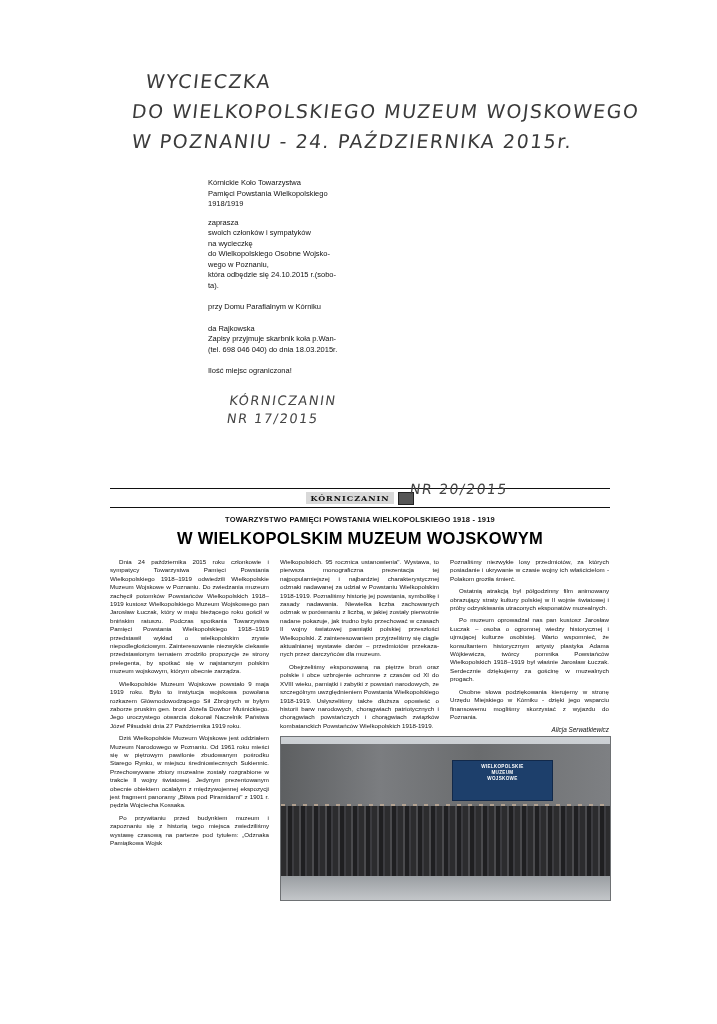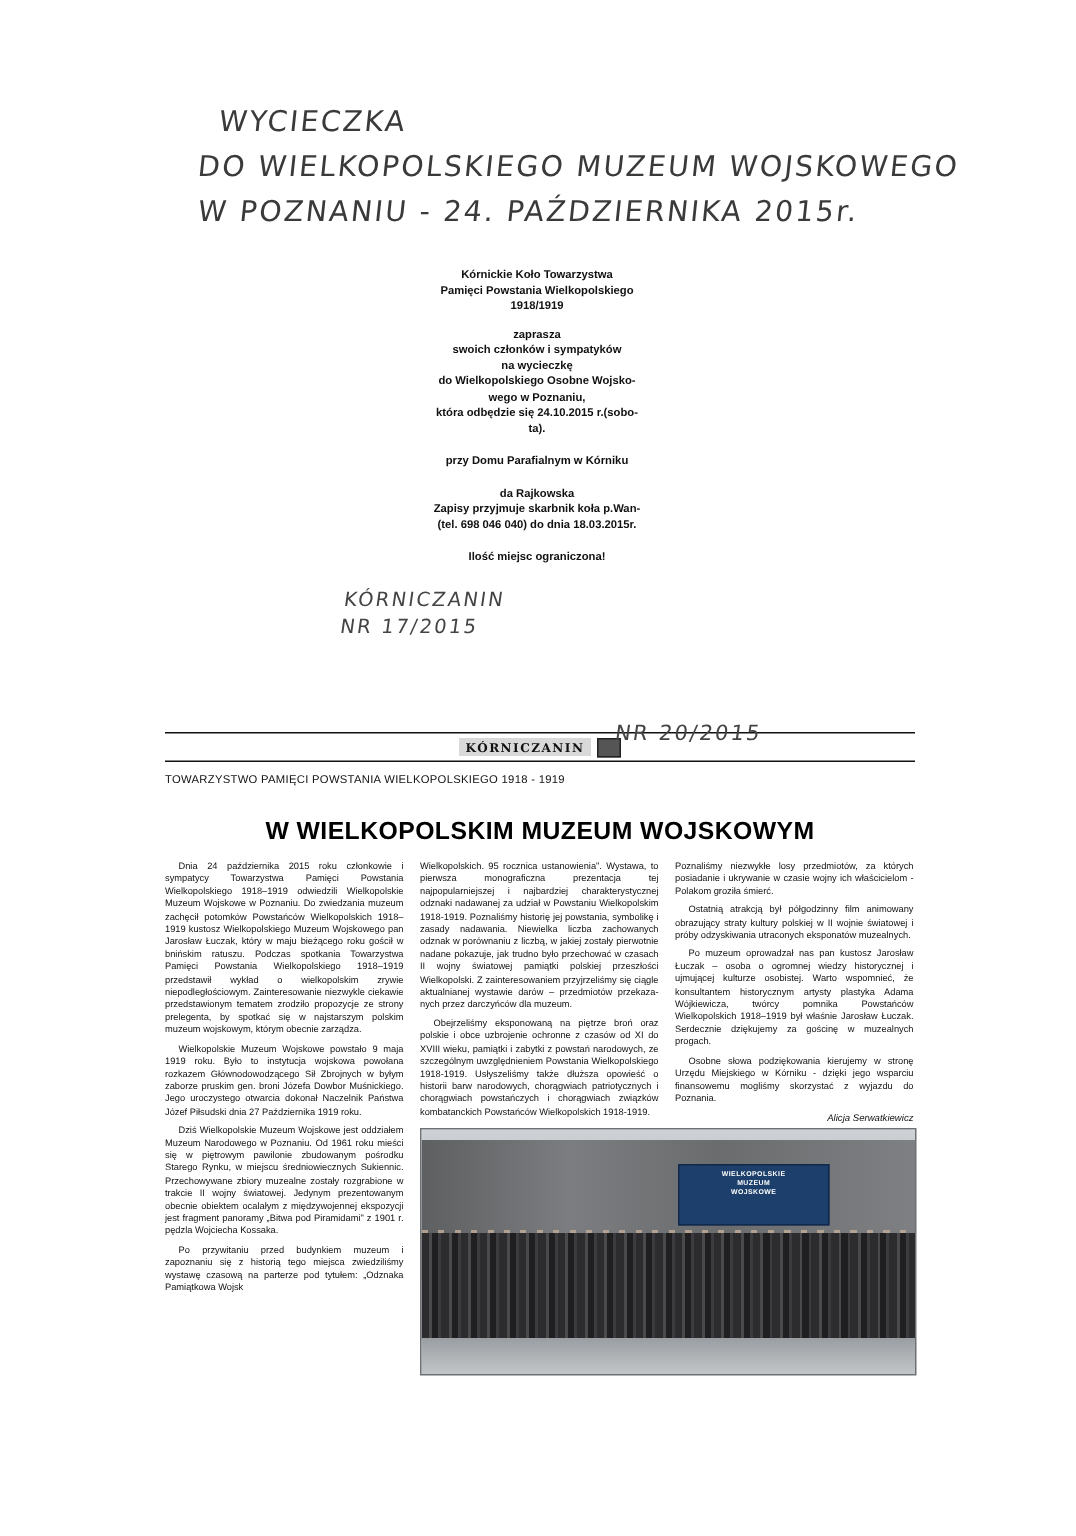--- a/index.html
+++ b/index.html
@@ -38,24 +38,23 @@
   #hand-title .line1 { margin-left: 14px; }
   #hand-title .line2 { margin-left: 0px; }
   #hand-title .line3 { margin-left: 0px; }
 
   
   #invite {
     position: absolute;
     left: 208px;
     top: 178px;
     width: 300px;
-    text-align: center;
     font-size: 7.5px;
     line-height: 10.5px;
-    font-weight: bold;
+    font-weight: normal;
     color: #111;
   }
   #invite .para { margin-bottom: 8px; }
   #invite .spaced { margin-bottom: 11px; }
 
   
   #hand-stamp1 {
     position: absolute;
     left: 228px;
     top: 392px;
@@ -109,31 +108,32 @@
   #hand-stamp2 {
     position: absolute;
     left: 300px;
     top: -8px;
     font-size: 14px;
     color: #444;
     transform: skewX(-8deg);
   }
 
   #society-line {
+    text-align: center;
     font-size: 7.5px;
-    font-weight: normal;
+    font-weight: bold;
     letter-spacing: 0.2px;
     margin-top: 7px;
     color: #111;
   }
   #article-title {
     text-align: center;
     font-size: 16.5px;
     font-weight: bold;
-    margin-top: 21px;
+    margin-top: 5px;
     margin-bottom: 10px;
     letter-spacing: 0.3px;
     color: #000;
   }
 
   #columns {
     display: flex;
     gap: 11px;
     align-items: flex-start;
   }

